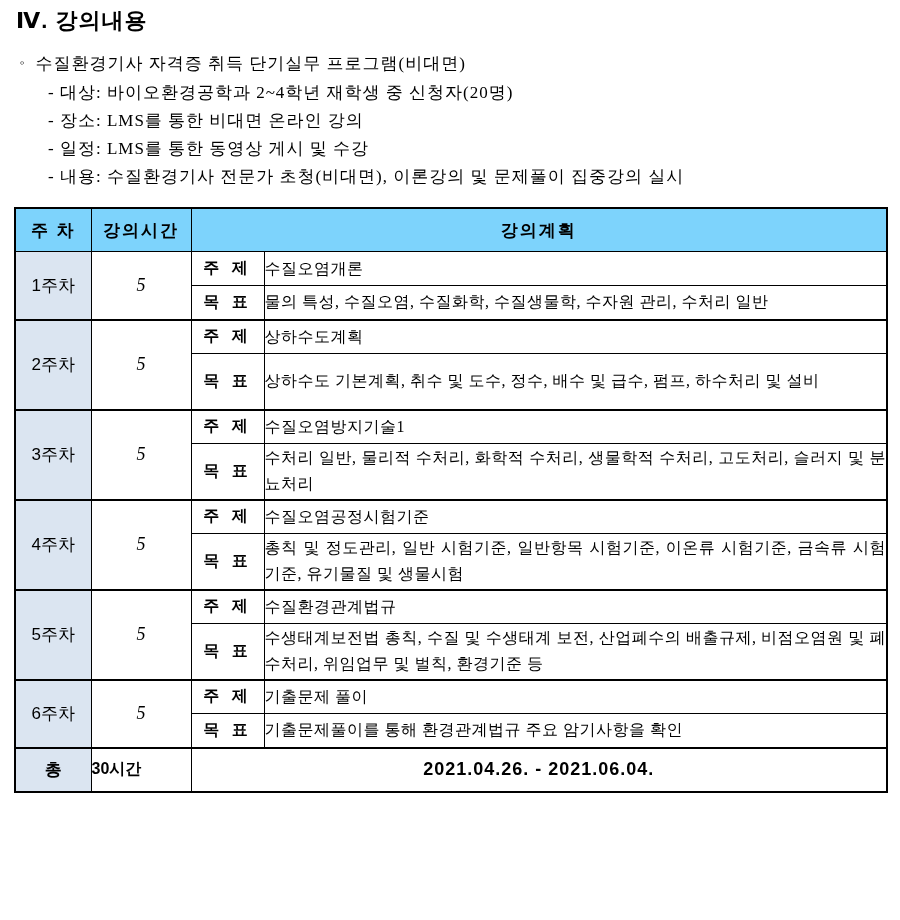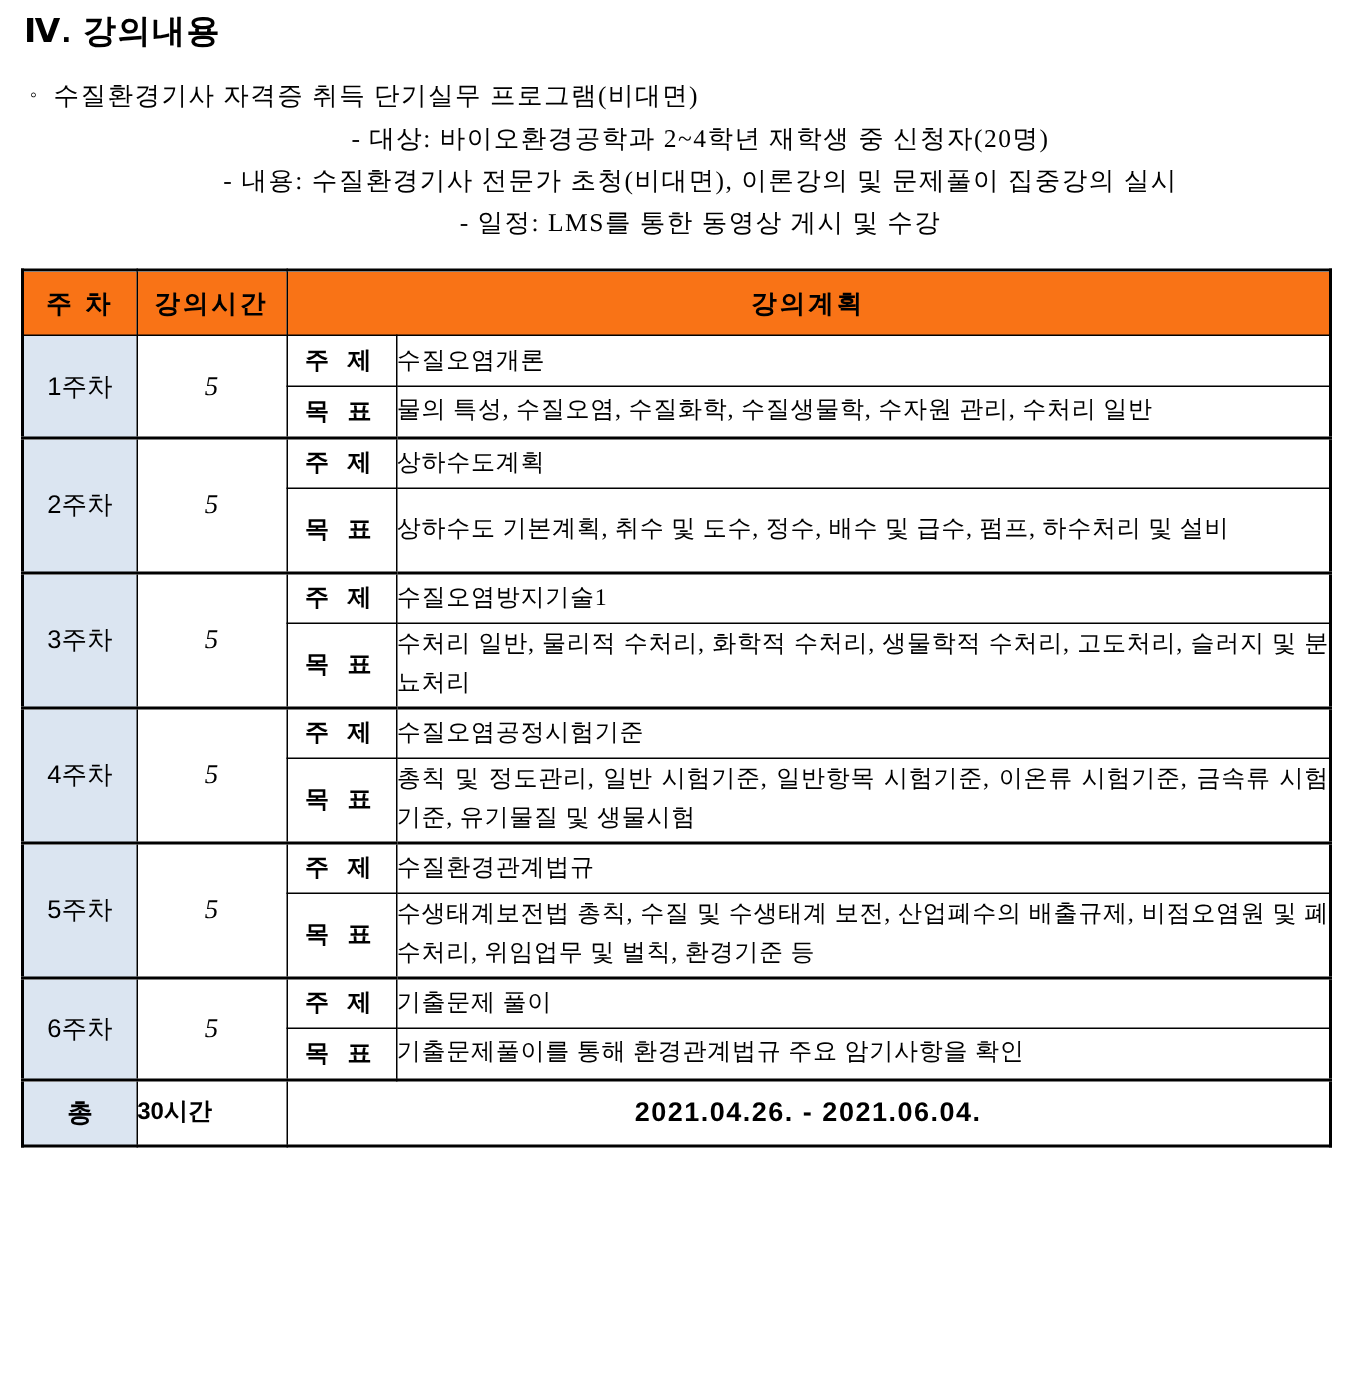--- a/index.html
+++ b/index.html
@@ -18,37 +18,37 @@
   }
   .sec-title.second { margin-top: 62px; }
 
   .bullet-line {
     margin: 16px 0 0 6px;
     font-size: 17px; letter-spacing: 1px;
     display: flex; align-items: baseline;
   }
   .bullet-marker { font-size: 13px; margin-right: 10px; position: relative; top: -2px; }
   .sub-items { margin: 4px 0 0 34px; }
-  .sub-item { font-size: 17px; letter-spacing: 1px; line-height: 28px; text-align: center; }
+  .sub-item { font-size: 17px; letter-spacing: 1px; line-height: 28px; }
 
   table.plan {
     margin-top: 16px;
     width: 872px;
     border-collapse: collapse;
     border: 2px solid #000;
     table-layout: fixed;
     font-size: 16px;
   }
   table.plan th, table.plan td {
     border: 1px solid #000;
     padding: 0;
     overflow: hidden;
   }
   .head-row th {
-    background: #f97316;
+    background: #7dd3fc;
     font-weight: 700;
     font-size: 17px;
     height: 42px;
     text-align: center;
     border-bottom: 4px double #000;
     letter-spacing: 2px;
     font-family: "Liberation Sans", "DejaVu Sans", sans-serif;
   }
   td.week-cell {
     background: #dbe5f1;
@@ -101,22 +101,23 @@
 
   <h1 class="sec-title">Ⅳ. 강의내용</h1>
 
   <div class="bullet-line">
     <span class="bullet-marker">◦</span>
     <span>수질환경기사 자격증 취득 단기실무 프로그램(비대면)</span>
   </div>
 
   <div class="sub-items">
     <div class="sub-item">- 대상: 바이오환경공학과 2~4학년 재학생 중 신청자(20명)</div>
+    <div class="sub-item">- 장소: LMS를 통한 비대면 온라인 강의</div>
+    <div class="sub-item">- 일정: LMS를 통한 동영상 게시 및 수강</div>
     <div class="sub-item">- 내용: 수질환경기사 전문가 초청(비대면), 이론강의 및 문제풀이 집중강의 실시</div>
-    <div class="sub-item">- 일정: LMS를 통한 동영상 게시 및 수강</div>
   </div>
 
 
   <table class="plan">
     <colgroup>
       <col style="width:76px">
       <col style="width:100px">
       <col style="width:73px">
       <col style="width:623px">
     </colgroup>

